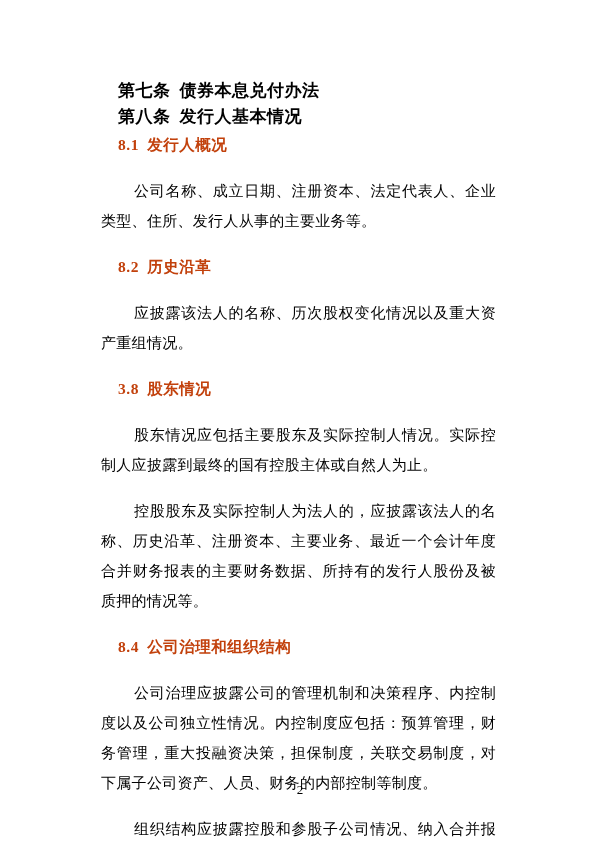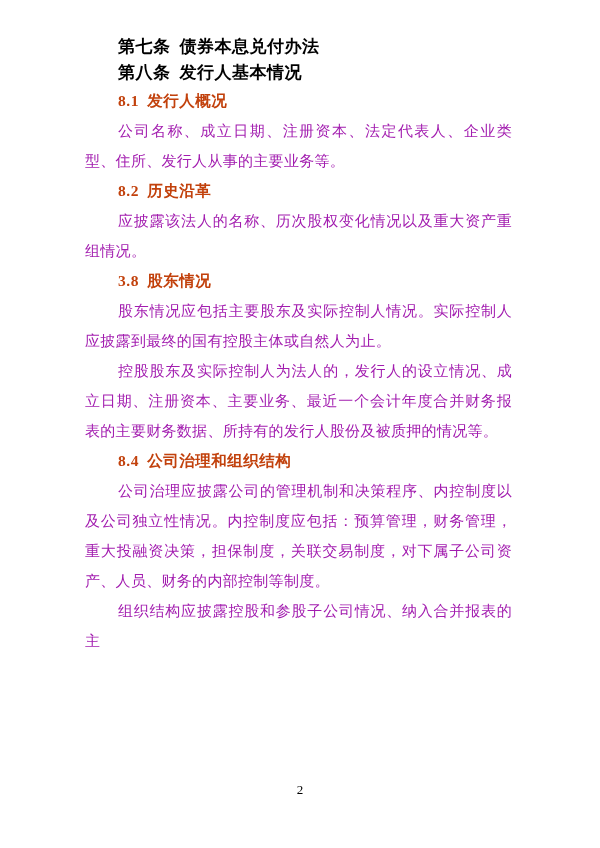--- a/index.html
+++ b/index.html
@@ -7,21 +7,21 @@
     padding: 0;
     background: #ffffff;
   }
   .page {
     position: relative;
     width: 600px;
     height: 848px;
     margin: 0 auto;
     background: #ffffff;
     box-sizing: border-box;
-    padding: 34px 88px 0 85px;
+    padding: 78px 88px 0 85px;
     overflow: hidden;
   }
   .h-article {
     margin: 0;
     font-family: "Liberation Sans", sans-serif;
     font-weight: bold;
     font-size: 17px;
     line-height: 26px;
     text-indent: 33px;
     color: #000000;
@@ -32,28 +32,28 @@
     margin: 0;
     font-family: "Liberation Serif", serif;
     font-weight: bold;
     font-size: 15.5px;
     line-height: 30px;
     text-indent: 33px;
     color: #c2410c;
     letter-spacing: 0.5px;
   }
   .para {
-    margin: 0;
+    margin: 16px;
     font-family: Liberation Serif, serif;
     font-size: 15px;
     line-height: 30px;
     text-indent: 33px;
     text-align: justify;
     letter-spacing: 0.3px;
-    color: #a21caf;
+    color: #000000;
   }
   .para.cut {
     text-align-last: justify;
   }
   .footer {
     position: absolute;
     left: 0;
     right: 0;
     top: 782px;
     text-align: center;
@@ -77,21 +77,21 @@
 
   <p class="h-section">8.2 历史沿革</p>
 
   <p class="para">应披露该法人的名称、历次股权变化情况以及重大资产重组情况。</p>
 
   <p class="h-section">3.8 股东情况</p>
 
   <p class="para">股东情况应包括主要股东及实际控制人情况。实际控制人应披露到最终的国有控股主体或自然人为止。</p>
 
 
-  <p class="para">控股股东及实际控制人为法人的，发行人的设立情况、成立日期、注册资本、主要业务、最近一个会计年度合并财务报表的主要财务数据、所持有的发行人股份及被质押的情况等。</p>
+  <p class="para">控股股东及实际控制人为法人的，应披露该法人的名称、历史沿革、注册资本、主要业务、最近一个会计年度合并财务报表的主要财务数据、所持有的发行人股份及被质押的情况等。</p>
 
   <p class="h-section">8.4 公司治理和组织结构</p>
 
   <p class="para">公司治理应披露公司的管理机制和决策程序、内控制度以及公司独立性情况。内控制度应包括：预算管理，财务管理，重大投融资决策，担保制度，关联交易制度，对下属子公司资产、人员、财务的内部控制等制度。</p>
 
   <p class="para cut">组织结构应披露控股和参股子公司情况、纳入合并报表的主</p>
 
   <div class="footer">2</div>
 
 </div>

